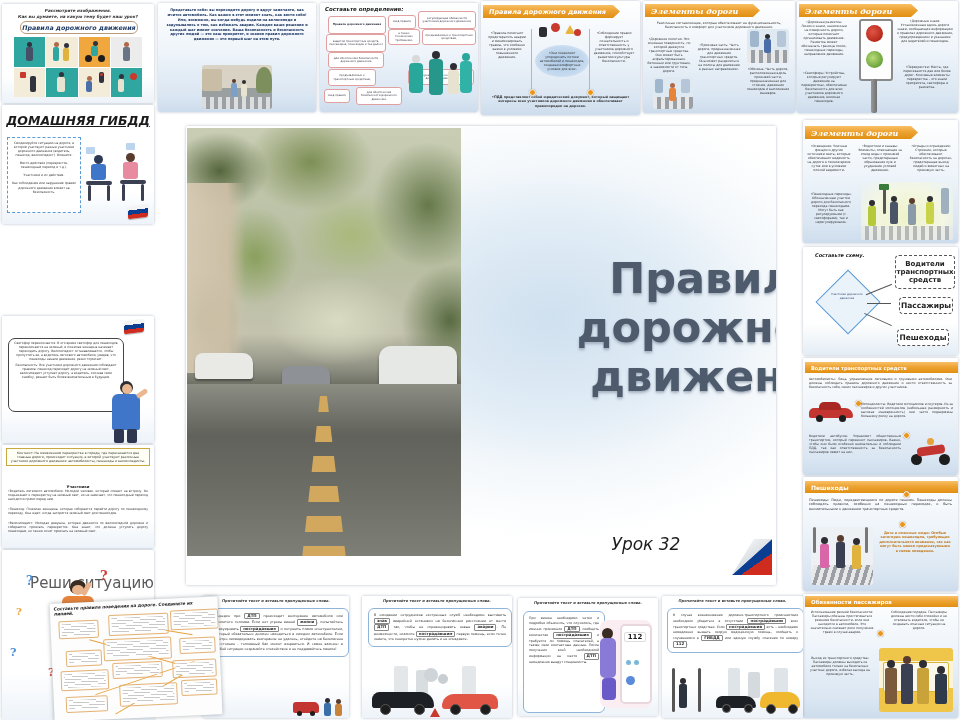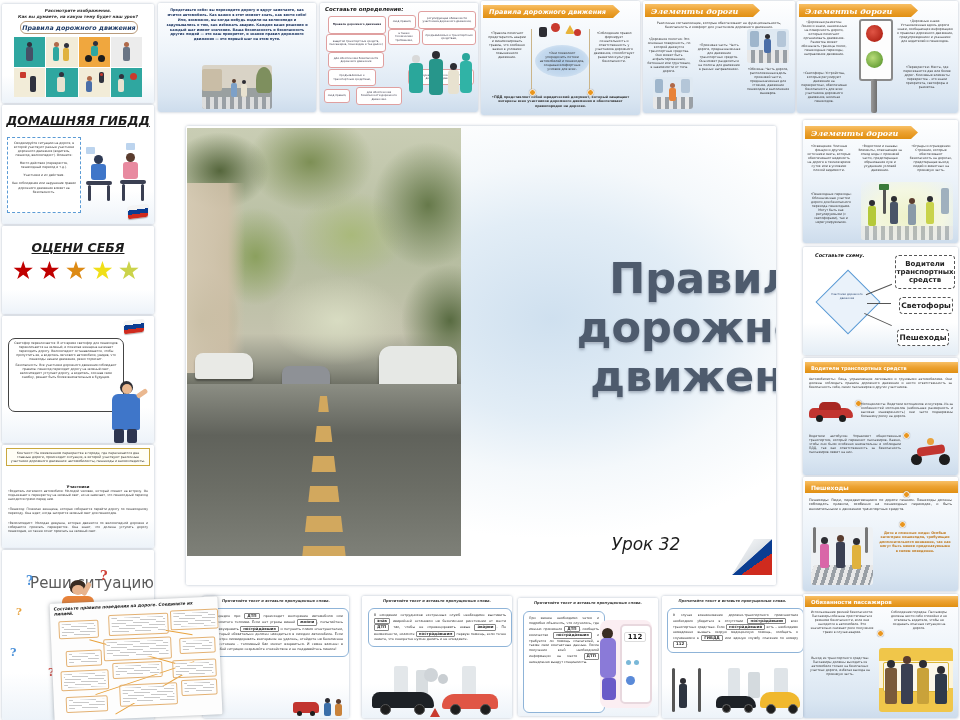--- a/index.html
+++ b/index.html
@@ -132,26 +132,20 @@
       <div class="figure" style="left:4px;top:40px;width:26px;height:4px;background:#3a3f52"></div>
       <div class="figure" style="left:6px;top:44px;width:3px;height:16px;background:#3a3f52"></div>
       <div class="figure" style="left:25px;top:44px;width:3px;height:16px;background:#3a3f52"></div>
       <div class="figure" style="left:38px;top:39px;width:26px;height:4px;background:#3a3f52"></div>
       <div class="figure" style="left:40px;top:43px;width:3px;height:17px;background:#3a3f52"></div>
       <div class="figure" style="left:59px;top:43px;width:3px;height:17px;background:#3a3f52"></div>
     </div>
     <div class="flag" style="right:6px;bottom:6px"></div>
   </div>
 
-  <div class="slide paper" style="left:2px;top:226px;width:152px;height:88px">
-    <div class="tt ital" style="left:0;right:0;top:14px;text-align:center;font-weight:bold;font-size:12.5px;color:#1c1c1c;text-decoration:underline">ОЦЕНИ СЕБЯ</div>
-    <div class="tt" style="left:0;right:0;top:32px;text-align:center;letter-spacing:4px">
-      <span class="star st1">★</span><span class="star st2">★</span><span class="star st3">★</span><span class="star st4">★</span><span class="star st5">★</span>
-    </div>
-  </div>
 
   <div class="slide paper" style="left:2px;top:316px;width:152px;height:127px">
     <div class="flag" style="right:10px;top:4px"></div>
     <div class="tt" style="left:6px;top:22px;width:106px;height:66px;background:#fff;border:1px solid #444;border-radius:7px;padding:3px 4px">
       <div class="tinyc" style="font-size:3px">Светофор переключается: В это время светофор для пешеходов переключается на зеленый, и пожилая женщина начинает переходить дорогу. Велосипедист останавливается, чтобы пропустить ее, а водитель легкового автомобиля, увидев, что пешеходы начали движение, резко тормозит.</div>
       <div class="tinyc" style="font-size:3px;margin-top:3px">Безопасность: Все участники дорожного движения соблюдают правила: пешеход переходит дорогу на зеленый свет, велосипедист уступает дорогу, а водитель, осознав свою ошибку, решает быть более внимательным в будущем.</div>
     </div>
     <div style="position:absolute;right:2px;bottom:0;width:52px;height:62px">
       <div class="head" style="left:20px;top:0;width:13px;height:13px;background:#2d2d33"></div>
       <div class="head" style="left:22px;top:3px;width:10px;height:10px;background:#eab890"></div>
@@ -329,21 +323,21 @@
   </div>
 
   <div class="slide" style="left:803px;top:247px;width:155px;height:108px;background:linear-gradient(180deg,#ffffff 70%,#e4edf5 100%)">
     <div class="tt ital" style="left:12px;top:5px;font-weight:bold;font-size:5px;color:#1c1c1c">Составьте схему.</div>
     <div style="position:absolute;left:22px;top:32px;width:44px;height:44px;transform:rotate(45deg);border:1.5px solid #5b9bd5;background:#eaf2fa"></div>
     <div class="tt tinyc" style="left:26px;top:46px;width:36px;font-size:2.7px;color:#1f3b66">Участники дорожного движения</div>
     <div class="fline" style="left:62px;top:42px;width:28px;background:#555;transform:rotate(-22deg)"></div>
     <div class="fline" style="left:64px;top:56px;width:24px;background:#555"></div>
     <div class="fline" style="left:60px;top:72px;width:30px;background:#555;transform:rotate(24deg)"></div>
     <div class="dashbox" style="left:92px;top:8px;width:58px;height:32px;font-size:7px;line-height:1.15">Водители транспортных средств</div>
-    <div class="dashbox" style="left:96px;top:50px;width:52px;height:15px;font-size:7.5px">Светофоры</div>
+    <div class="dashbox" style="left:96px;top:50px;width:52px;height:15px;font-size:7.5px">Пассажиры</div>
     <div class="dashbox" style="left:94px;top:82px;width:50px;height:15px;font-size:7.5px">Пешеходы</div>
   </div>
 
   <div class="slide" style="left:803px;top:358px;width:155px;height:117px">
     <div class="banner" style="left:2px;top:4px;width:150px;height:11px;font-size:5px;font-style:normal">
         <span>Водители транспортных средств</span>
       </div>
     <div class="tt tiny" style="left:6px;top:19px;width:143px">Автомобилисты: Лица, управляющие легковыми и грузовыми автомобилями. Они должны соблюдать правила дорожного движения и нести ответственность за безопасность себя, своих пассажиров и других участников.</div>
     <div style="position:absolute;left:6px;top:44px;width:46px;height:22px">
       <div style="position:absolute;left:0;top:6px;width:44px;height:10px;background:#c23530;border-radius:5px 8px 2px 2px"></div>

